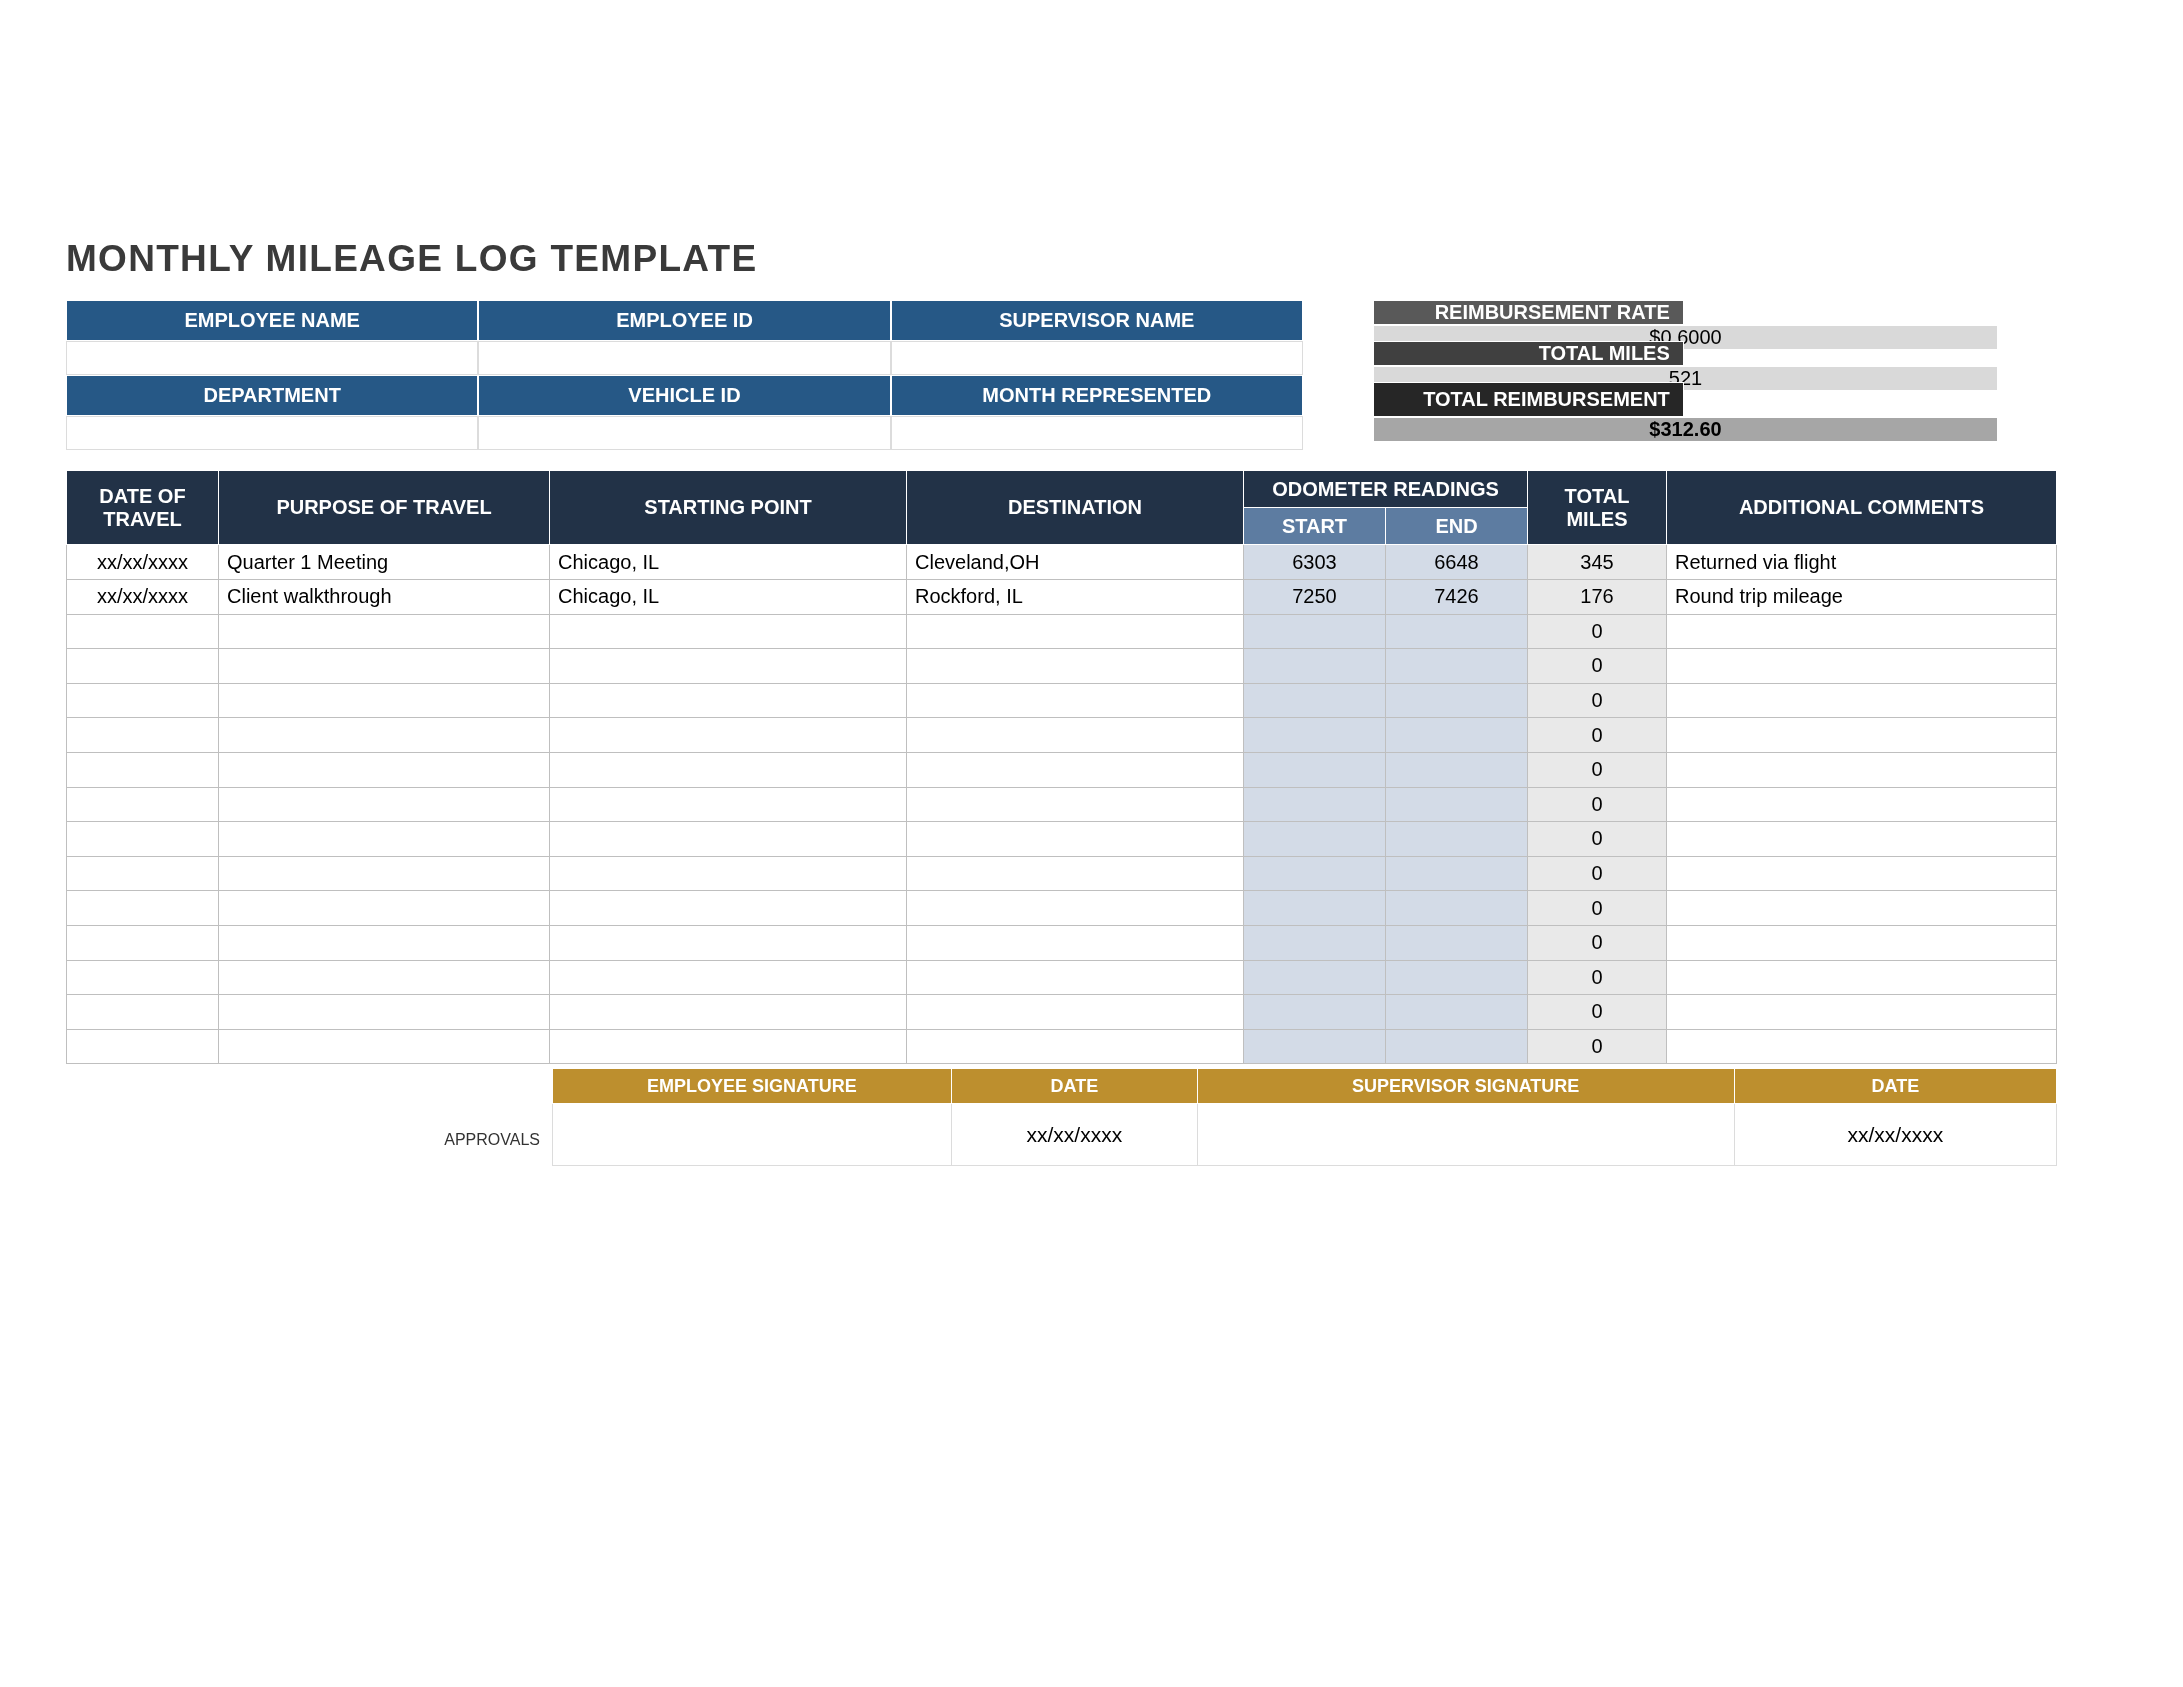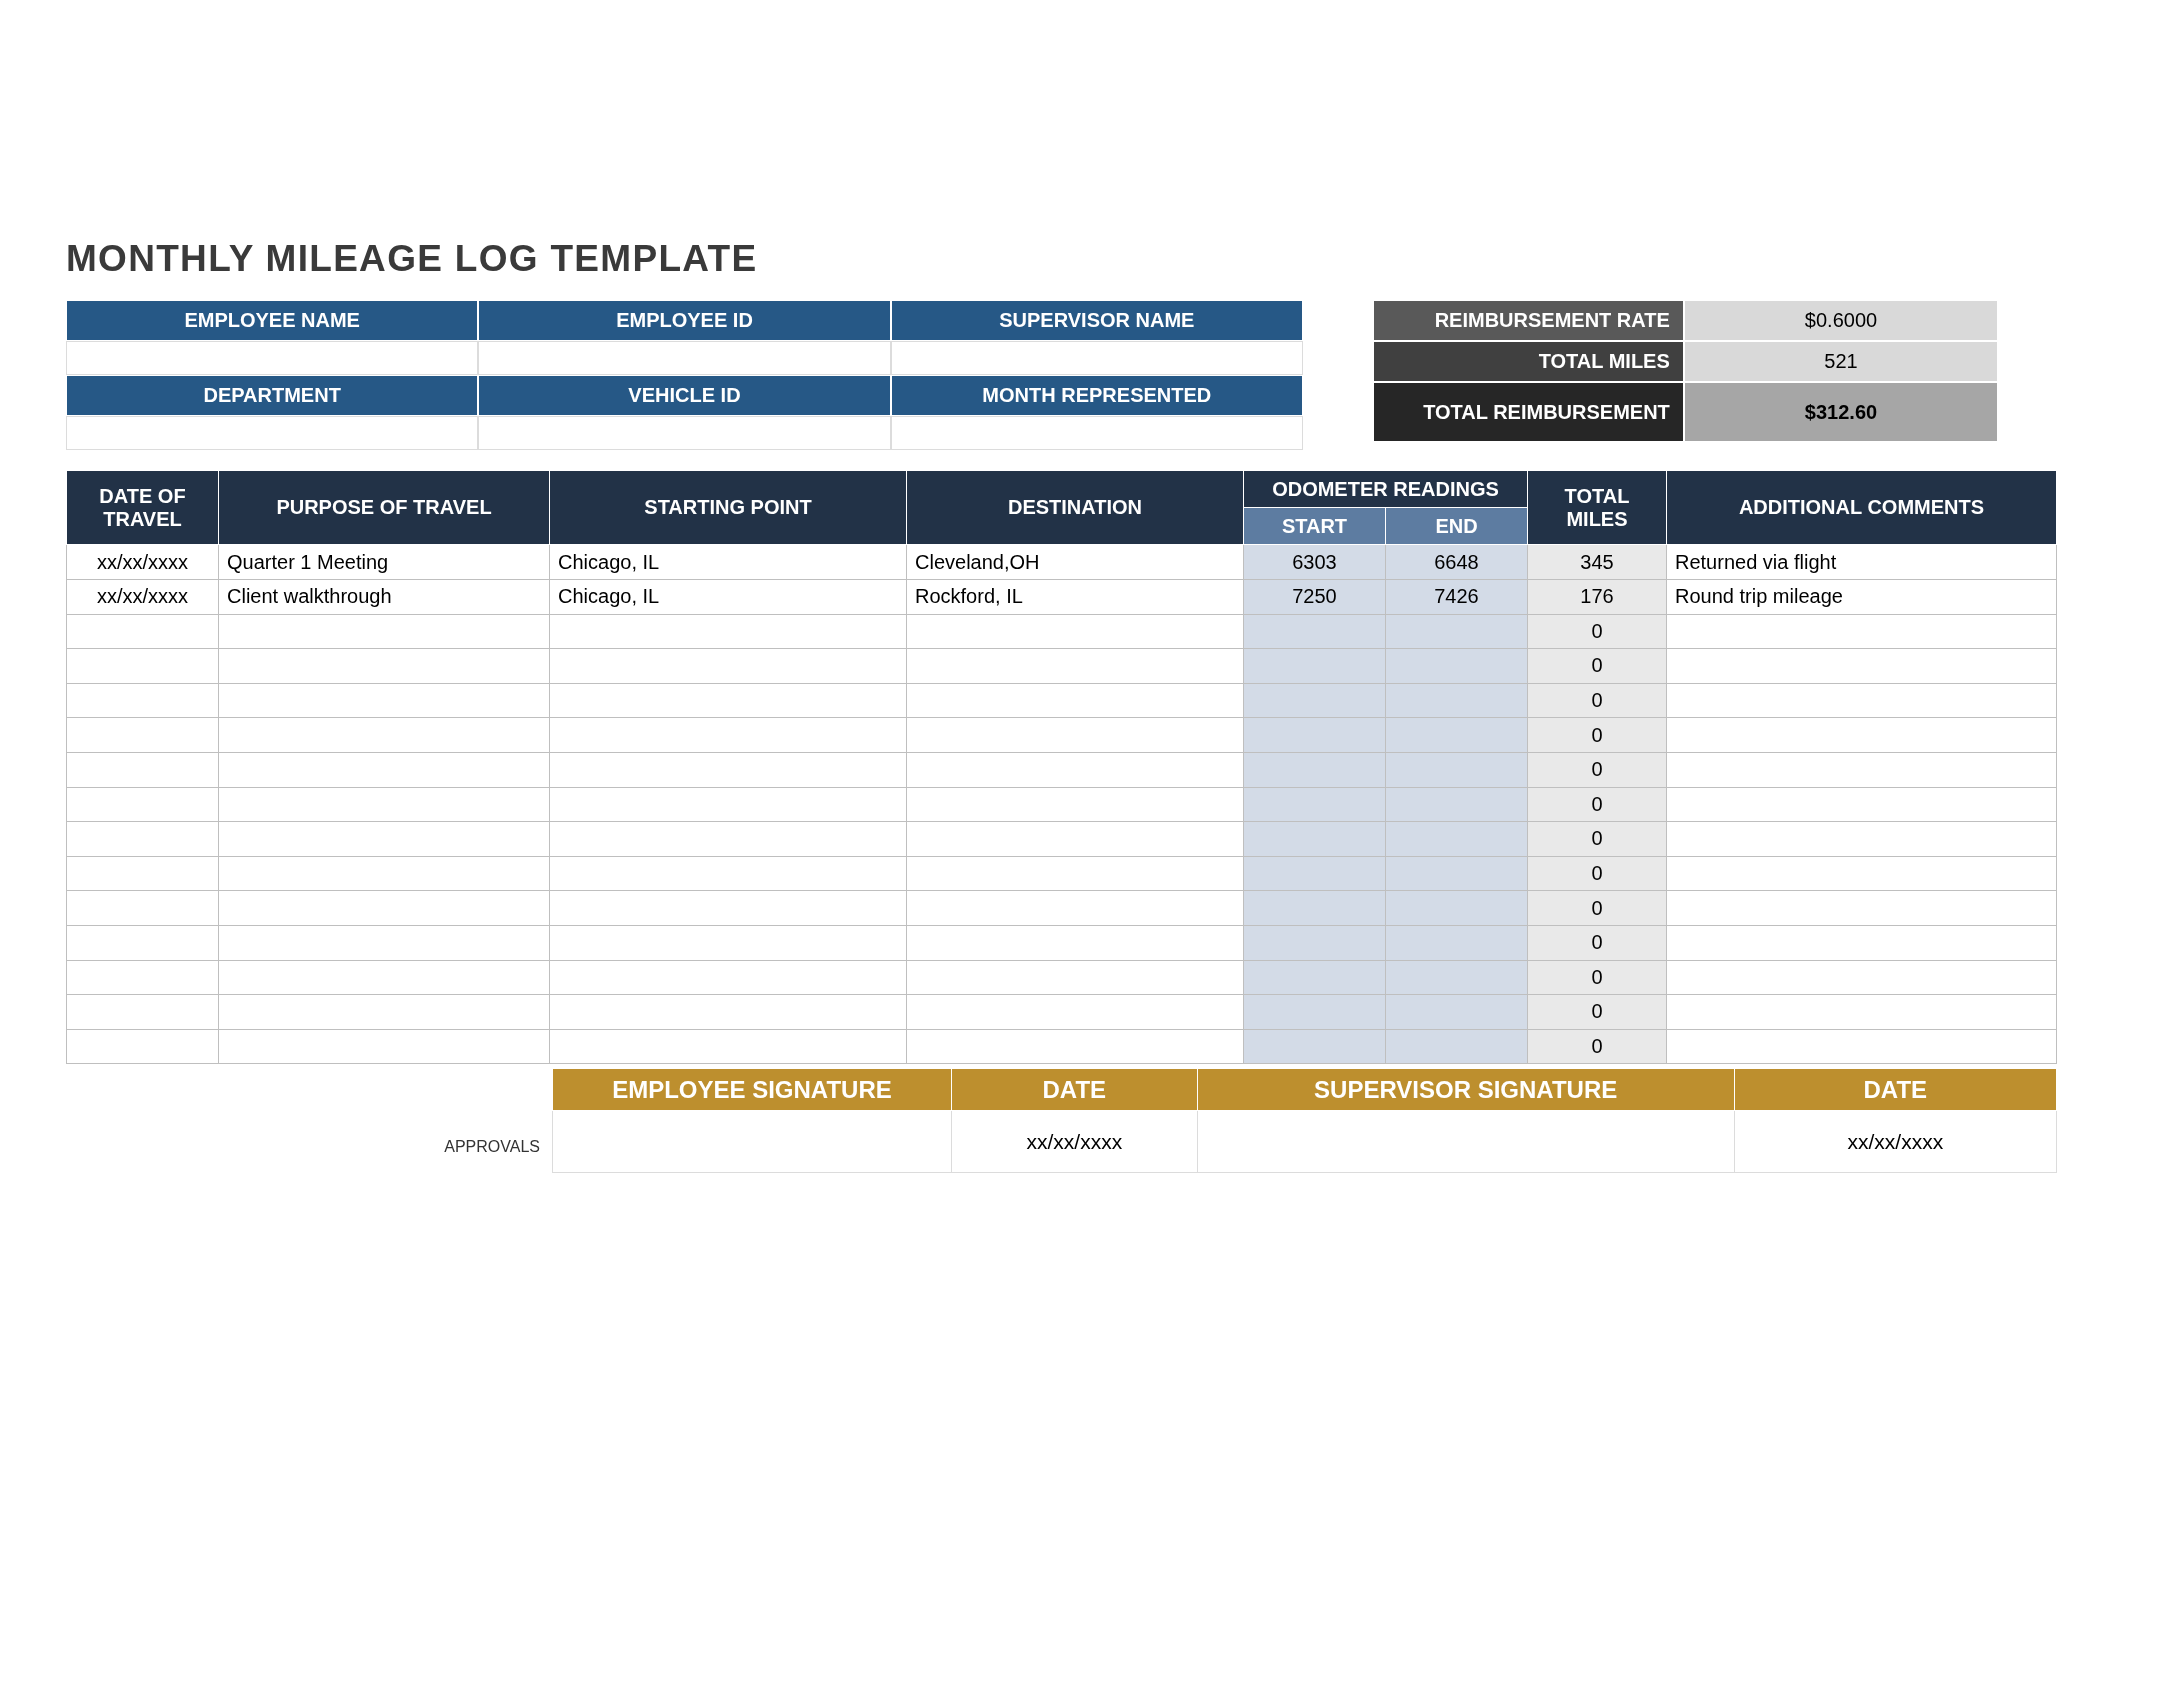--- a/index.html
+++ b/index.html
@@ -55,20 +55,21 @@
     border: 1.3px solid #dcdcdc;
     height: 34px;
   }
 
   .summary-block {
     width: 625px;
   }
   .summary-row {
     display: flex;
     height: 41px;
+    flex-direction: column;
   }
   .summary-label {
     width: 311px;
     color: #ffffff;
     font-weight: 700;
     font-size: 20px;
     display: flex;
     align-items: center;
     justify-content: flex-end;
     padding-right: 13.2px;
@@ -152,21 +153,21 @@
   }
   .appr-table {
     flex: 1;
     border-collapse: collapse;
     table-layout: fixed;
   }
   .appr-table th {
     background: #bd8f2e;
     color: #ffffff;
     font-weight: 700;
-    font-size: 24px;
+    font-size: 18px;
     text-align: center;
     padding: 6.6px 5.3px;
     border: 1.3px solid #ffffff;
     font-family: "Century Gothic", "Segoe UI", Arial, sans-serif;
   }
   .appr-table td {
     background: #ffffff;
     font-size: 21px;
     text-align: center;
     padding: 18.5px 5.3px;

